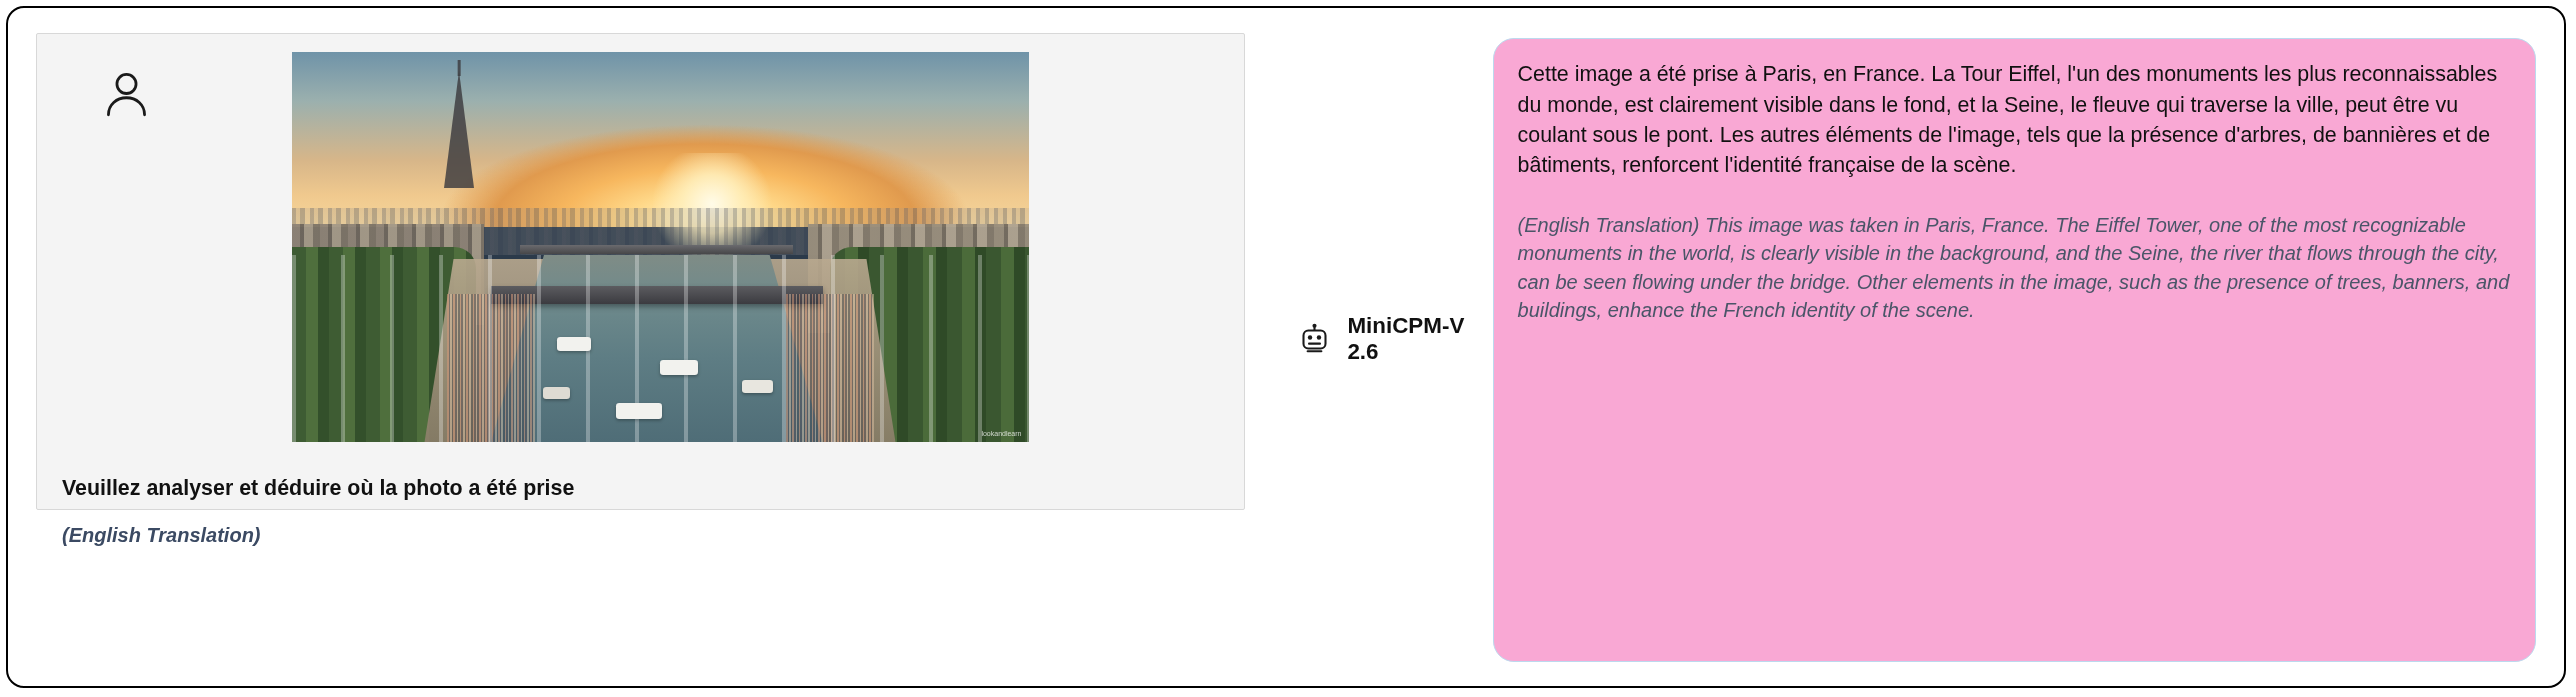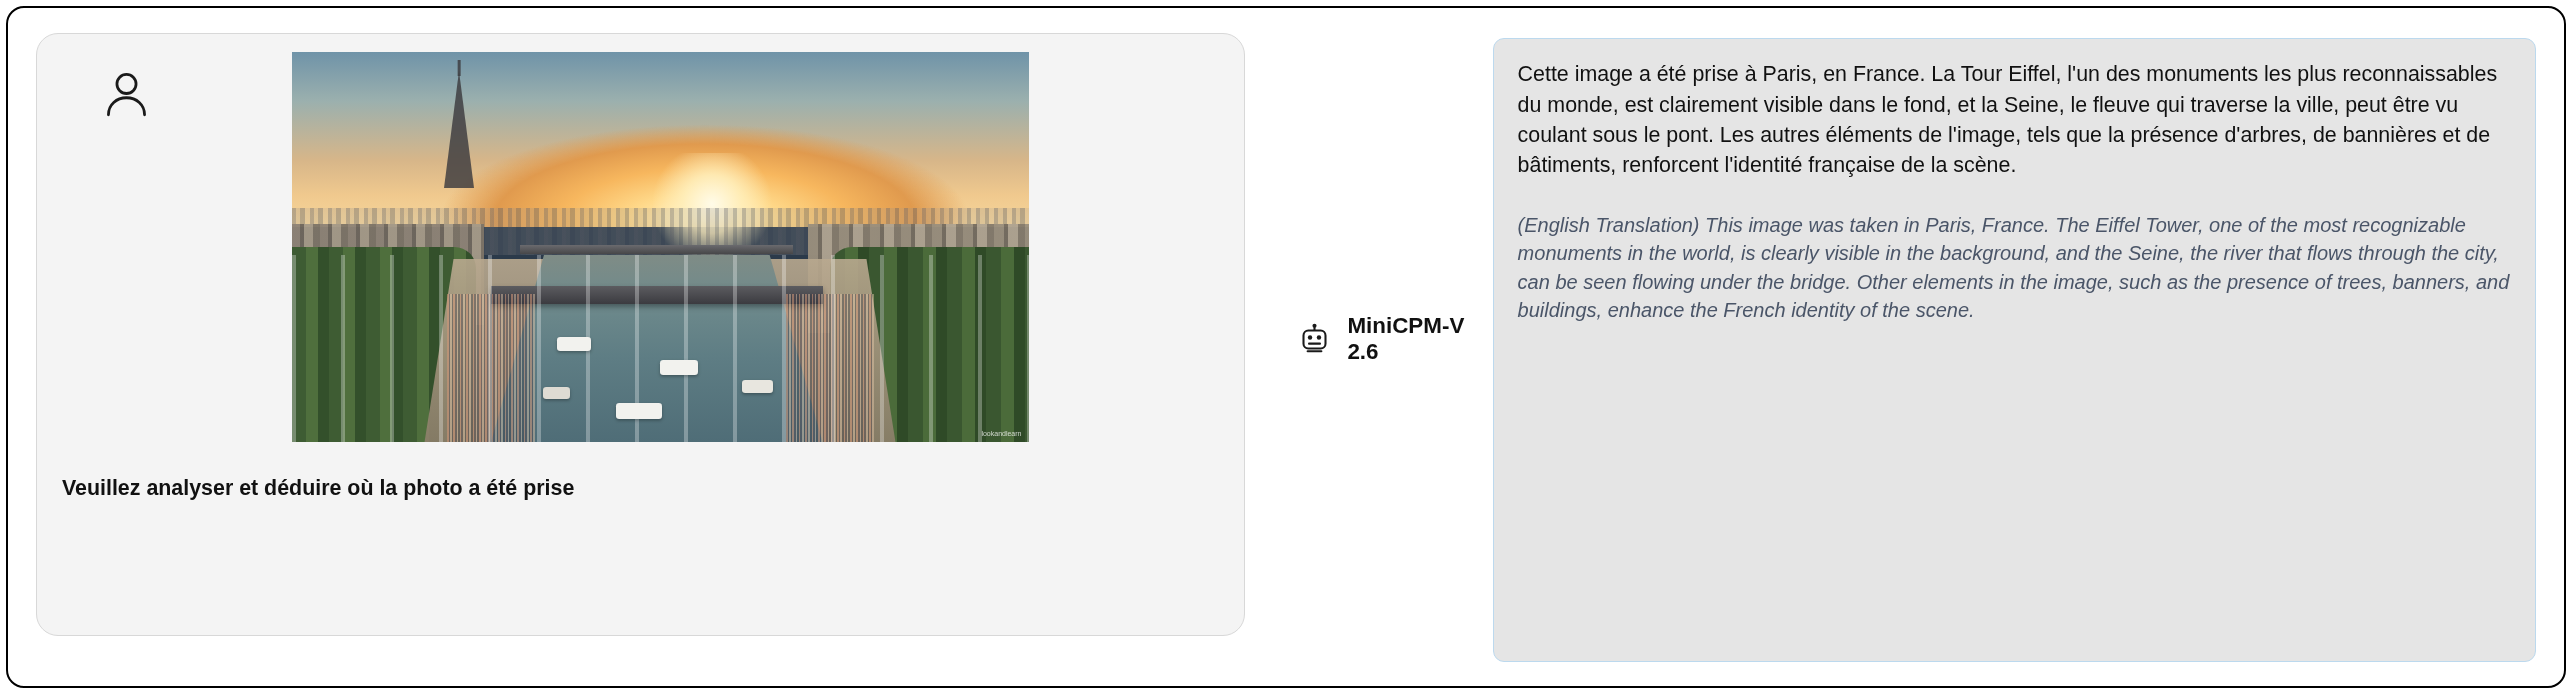--- a/index.html
+++ b/index.html
@@ -37,25 +37,25 @@
     padding: 24.6px 28px;
     box-sizing: border-box;
     gap: 48px;
   }
 
   
   .user-card {
     width: 1212px;
     background: #f4f4f4;
     border: 1.6px solid #d8d8d8;
-    border-radius: 22px;
+    border-radius: 2px;
     box-sizing: border-box;
     padding: 18px 24.6px 24.6px 24.6px;
     position: relative;
-    height: 603px;
+    height: 477px;
   }
 
   .user-avatar {
     position: absolute;
     left: 64px;
     top: 34px;
     width: 51px;
     height: 51px;
   }
 
@@ -287,23 +287,23 @@
     width: 33px;
     height: 33px;
     flex: 0 0 auto;
   }
   .model-name {
     font-size: 22.4px;
     font-weight: bold;
     color: #111111;
   }
   .assistant-bubble {
-    background: #e5e5e5;
+    background: #f9a8d4;
     border: 1.6px solid #bcd9ee;
-    border-radius: 11px;
+    border-radius: 21px;
     padding: 20px 23.5px 23.5px 23.5px;
     box-sizing: border-box;
     width: 1087px;
   }
   .assistant-text {
     font-size: 21.4px;
     line-height: 1.42;
     color: #111111;
   }
   .assistant-translation {
@@ -350,20 +350,21 @@
           <div class="boat b3"></div>
           <div class="boat b4"></div>
           <div class="boat b5"></div>
           <div class="watermark">lookandlearn</div>
         </div>
       </div>
 
       <div class="user-prompt">Veuillez analyser et déduire où la photo a été prise</div>
 
       <div class="user-translation">
+        <div>(English Translation)</div>
       </div>
     </div>
 
     <div class="assistant">
       <div class="assistant-head">
         <svg class="bot-icon" viewBox="0 0 48 48">
           <path d="M24 4v6" stroke="#1a1a1a" stroke-width="3" stroke-linecap="round" fill="none"></path>
           <circle cx="24" cy="4" r="3" fill="#1a1a1a"></circle>
           <rect x="8" y="11" width="32" height="26" rx="7" fill="none" stroke="#1a1a1a" stroke-width="3"></rect>
           <circle cx="17.5" cy="21" r="3.2" fill="#1a1a1a"></circle>

